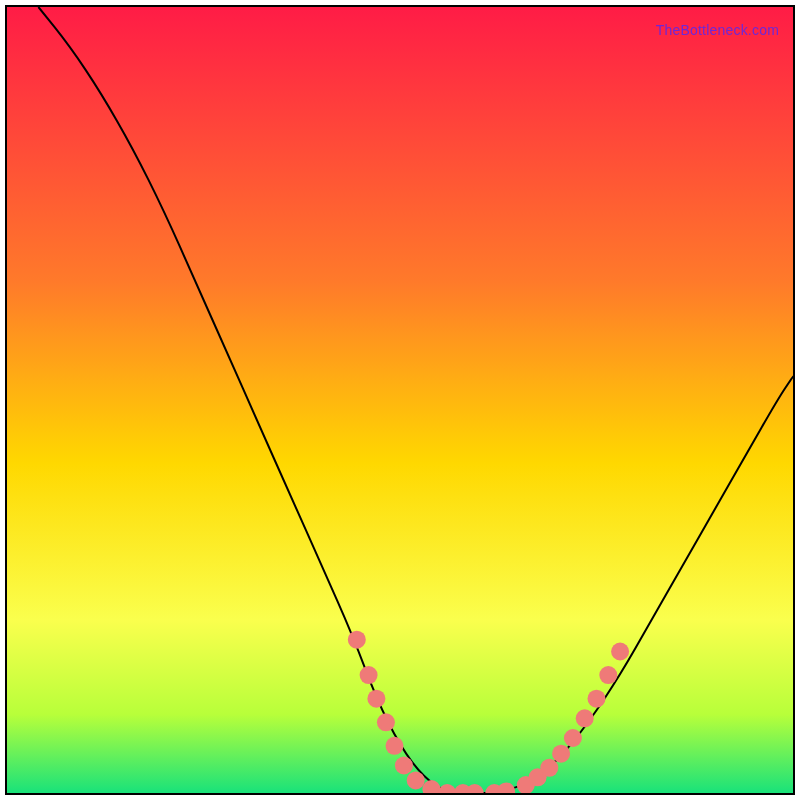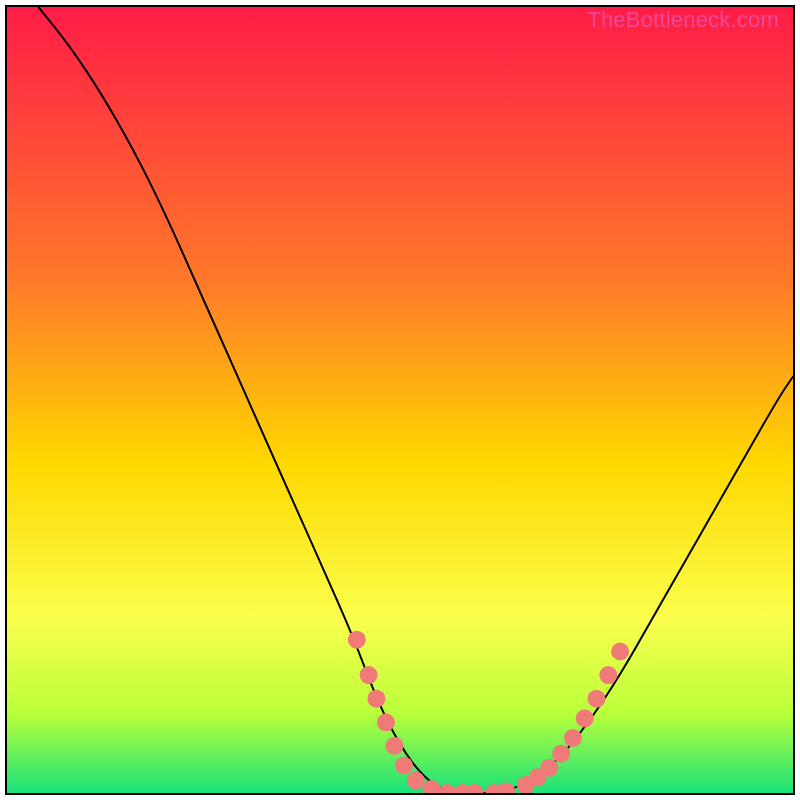--- a/index.html
+++ b/index.html
@@ -23,25 +23,25 @@
   }
   .bg {
     position: absolute;
     left: 0;
     top: 0;
     width: 100%;
     height: 100%;
   }
   .watermark {
     position: absolute;
-    top: 0;
+    top: 15px;
     right: 14px;
-    font-size: 22px;
+    font-size: 14px;
     font-weight: 500;
-    color: #ec4899;
+    color: #6d28d9;
     letter-spacing: 0.2px;
     z-index: 10;
   }
   svg.plot {
     position: absolute;
     left: 0;
     top: 0;
     width: 100%;
     height: 100%;
     z-index: 5;

